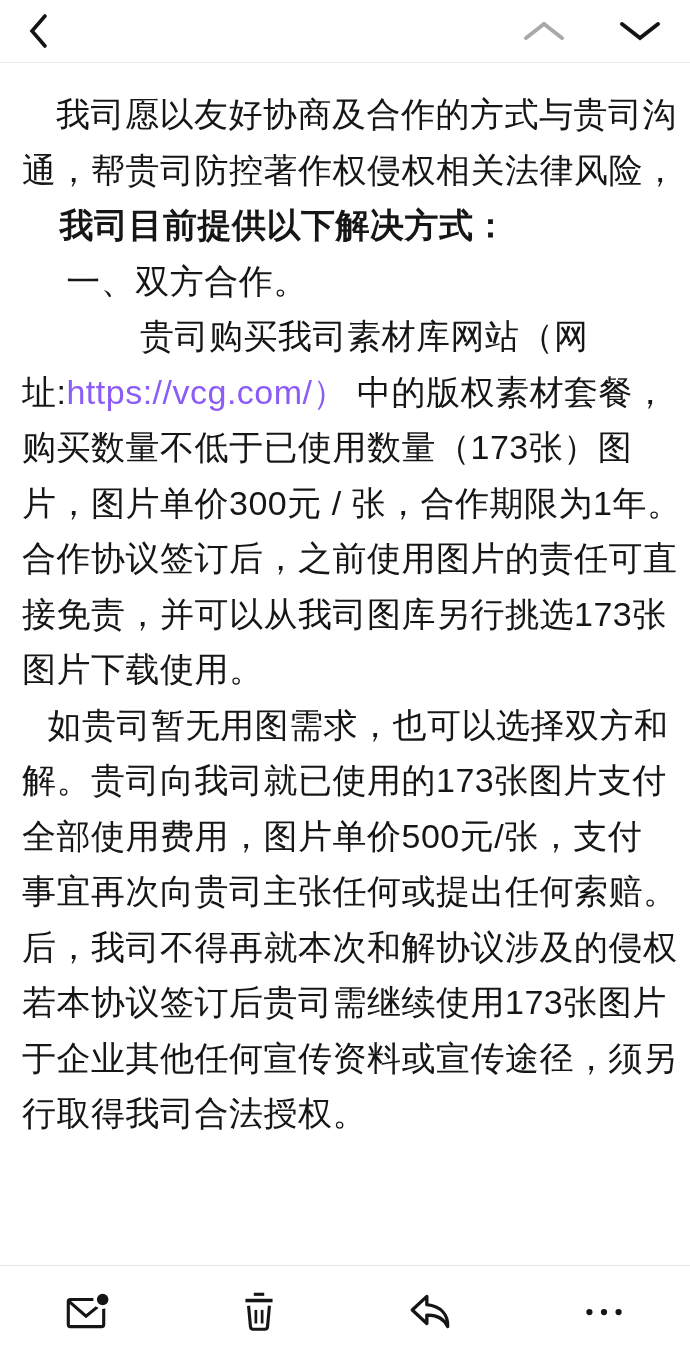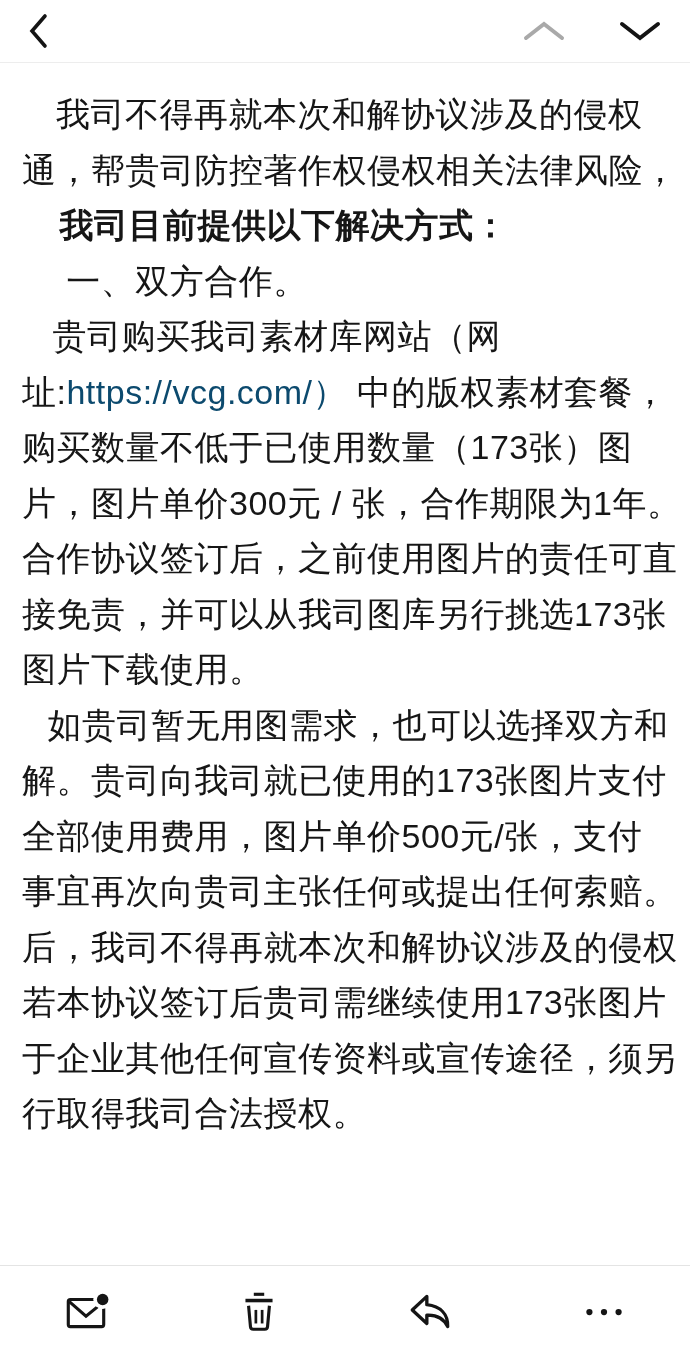--- a/index.html
+++ b/index.html
@@ -24,21 +24,21 @@
 
   
   .content{
     flex:1 1 auto;box-sizing:border-box;
     padding:24px 14px 0 22px;overflow:hidden;
   }
   .line{
     font-size:34px;line-height:55.5px;height:55.5px;
     white-space:nowrap;letter-spacing:0.5px;color:#161616;
   }
-  .link{color:#0c4a6e;cursor:pointer;}
+  .link{color:#8b5cf6;cursor:pointer;}
 
   
   .toolbar{
     flex:0 0 91px;height:91px;border-top:1px solid #e4e4e4;
     display:flex;align-items:center;background:#fff;
   }
   .toolbar .icon-btn{flex:1 1 0;height:100%;}
   svg{display:block;}
 </style>
 </head>
@@ -60,25 +60,25 @@
       </button>
       <button class="icon-btn">
         <svg width="44" height="26" viewBox="0 0 44 26">
           <polyline points="4,6 22,20 40,6" fill="none" stroke="#141414" stroke-width="4" stroke-linecap="round"></polyline>
         </svg>
       </button>
     </div>
   </header>
 
   <main class="content" id="mail-body">
-      <div class="line" style="text-indent: 1em;">我司不得再就本次和解协议涉及的侵权</div>
+      <div class="line" style="text-indent: 1em;">我司愿以友好协商及合作的方式与贵司沟</div>
       <div class="line">通，帮贵司防控著作权侵权相关法律风险，</div>
       <div class="line" style="text-indent: 1.1em; font-weight: bold;">我司目前提供以下解决方式：</div>
       <div class="line" style="text-indent: 1.3em;">一、双方合作。</div>
-      <div class="line" style="text-indent: 0.9em;">贵司购买我司素材库网站（网</div>
+      <div class="line" style="text-indent: 0.9em; text-align: center;">贵司购买我司素材库网站（网</div>
       <div class="line"><span>址:</span><span class="link">https://vcg.com/）</span><span> 中的版权素材套餐，</span></div>
       <div class="line">购买数量不低于已使用数量（173张）图</div>
       <div class="line">片，图片单价300元 / 张，合作期限为1年。</div>
       <div class="line">合作协议签订后，之前使用图片的责任可直</div>
       <div class="line">接免责，并可以从我司图库另行挑选173张</div>
       <div class="line">图片下载使用。</div>
       <div class="line" style="text-indent: 0.75em;">如贵司暂无用图需求，也可以选择双方和</div>
       <div class="line">解。贵司向我司就已使用的173张图片支付</div>
       <div class="line">全部使用费用，图片单价500元/张，支付</div>
       <div class="line">事宜再次向贵司主张任何或提出任何索赔。</div>

